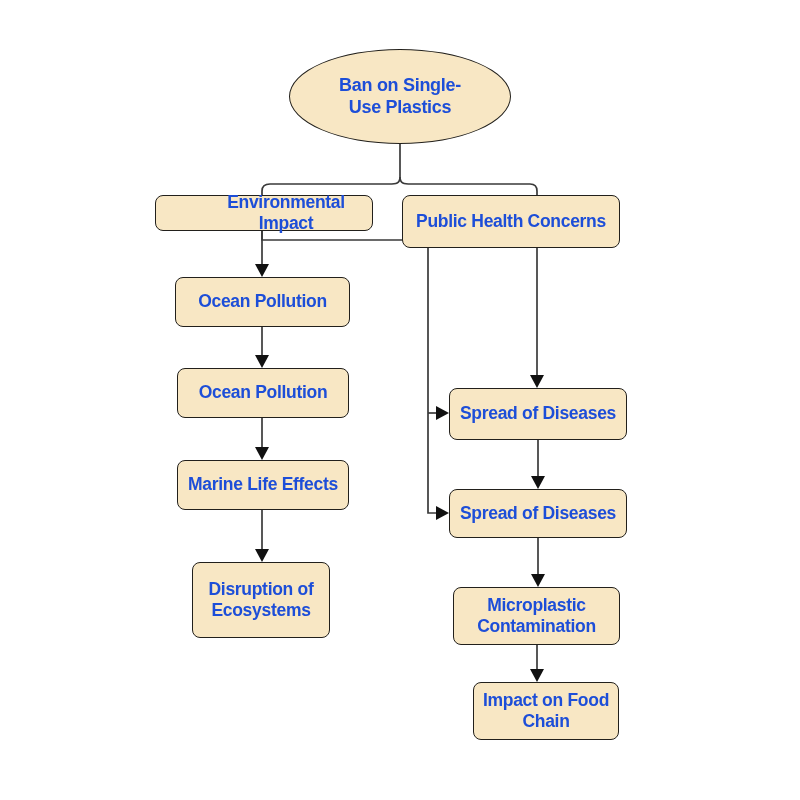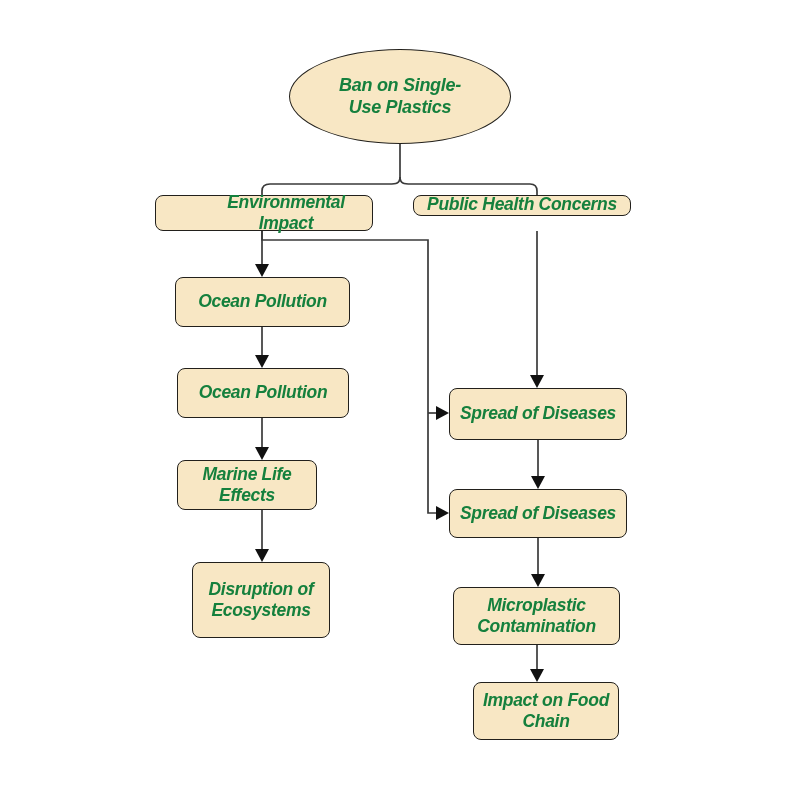--- a/index.html
+++ b/index.html
@@ -21,39 +21,38 @@
     width: 800px; height: 800px;
   }
   .node {
     position: absolute;
     display: flex;
     align-items: center;
     justify-content: center;
     text-align: center;
     background: #f8e7c4;
     border: 1.6px solid #22201c;
-    color: #15803d;
+    color: #1d4ed8;
     font-weight: bold;
     font-size: 17.5px;
     line-height: 1.22;
     letter-spacing: -0.3px;
     box-sizing: border-box;
-    font-style: italic;
   }
   .node .label { display: block; }
   .rect { border-radius: 8px; }
   .ellipse { border-radius: 50%; }
   .ellipse .label { max-width: 132px; font-size: 18px; }
   
   #node-root        { left: 289px; top:  49px; width: 222px; height: 95px; }
   #node-env         { left: 155px; top: 195px; width: 218px; height: 36px; padding-left: 44px; }
-  #node-health      { left: 413px; top: 195px; width: 218px; height: 21px; align-items: flex-end; }
+  #node-health      { left: 402px; top: 195px; width: 218px; height: 53px; }
   #node-ocean1      { left: 175px; top: 277px; width: 175px; height: 50px; }
   #node-ocean2      { left: 177px; top: 368px; width: 172px; height: 50px; }
-  #node-marine      { left: 177px; top: 460px; width: 140px; height: 50px; }
+  #node-marine      { left: 177px; top: 460px; width: 172px; height: 50px; }
   #node-disruption  { left: 192px; top: 562px; width: 138px; height: 76px; }
   #node-disease1    { left: 449px; top: 388px; width: 178px; height: 52px; }
   #node-disease2    { left: 449px; top: 489px; width: 178px; height: 49px; }
   #node-micro       { left: 453px; top: 587px; width: 167px; height: 58px; text-align: center; }
   #node-food        { left: 473px; top: 682px; width: 146px; height: 58px; }
 </style>
 </head>
 <body>
 
 <div id="canvas">

